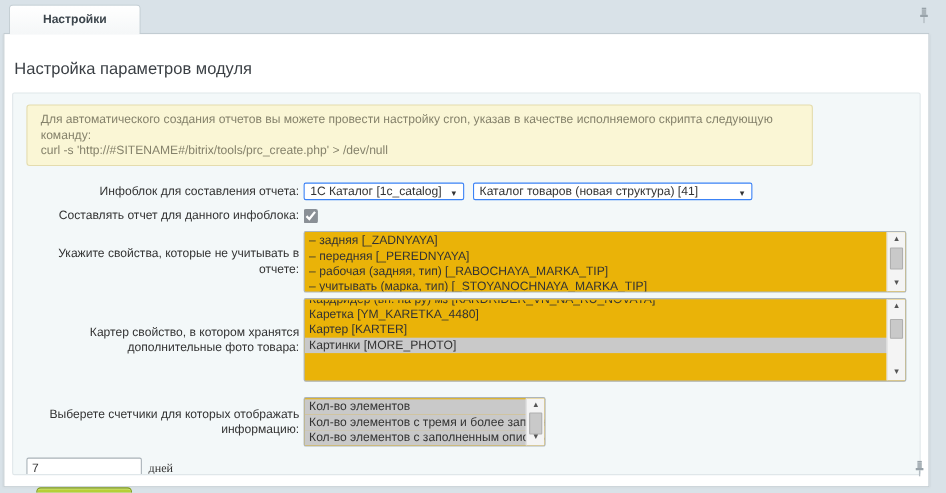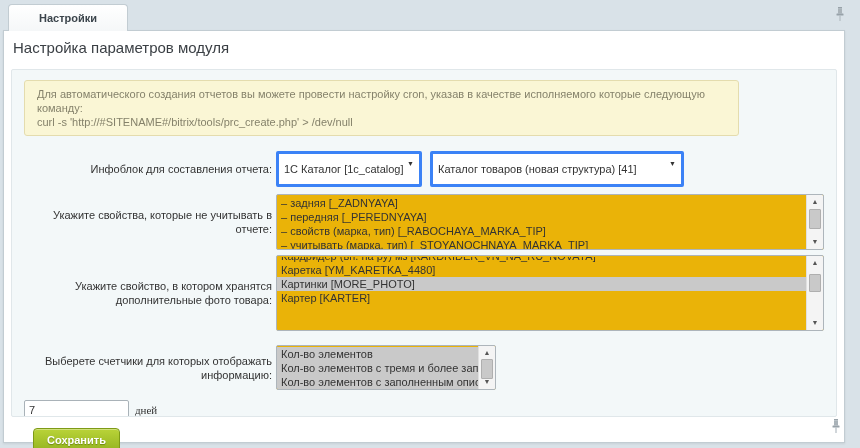--- a/index.html
+++ b/index.html
@@ -12,34 +12,34 @@
   .tab { position:absolute; left:8px; top:4px; height:27px; padding:0 30px;
          background:linear-gradient(#ffffff,#f5f7f8); border:1px solid #c2ccd2; border-bottom:none;
          border-radius:4px 4px 0 0; display:flex; align-items:center;
          font-weight:bold; color:#3c454c; z-index:3; }
   .pin-top { position:absolute; left:835px; top:6px; z-index:3; cursor:pointer; }
   .pin-bottom { position:absolute; left:831px; top:418px; z-index:3; cursor:pointer; }
 
   
   .panel { position:absolute; left:3px; top:30px; width:842px; height:413px;
            background:#ffffff; border:1px solid #c2ccd2; box-shadow:0 1px 2px rgba(0,0,0,.08); z-index:2; }
-  .page-title { margin:8px 0 13px 9px; font-size:15px; color:#3a3f44; }
+  .page-title { margin:23px 0 13px 9px; font-size:15px; color:#3a3f44; }
 
   
   .form-area { margin:0 7px; background:#f3f8f9; border:1px solid #e0e7ea; border-radius:2px;
                padding:10px 12px 8px 12px; height:348px; overflow:hidden; }
   .notice { width:715px; background:#faf6d5; border:1px solid #e4dcae; border-radius:3px;
             padding:6px 12px; color:#85826b; line-height:14px; }
 
   .row { display:flex; align-items:center; }
   .lbl { width:252px; text-align:right; padding-right:4px; color:#333; line-height:14px; flex:none; }
   .field { display:flex; align-items:center; flex:1; min-width:0; }
 
   
-  .select { position:relative; height:36px; background:#fff; border:3px solid #3b82f6; border-radius:2px;
+  .select { position:relative; height:16px; background:#fff; border:1px solid #3b82f6; border-radius:2px;
             display:flex; align-items:center; padding:0 18px 1px 5px; white-space:nowrap; overflow:hidden;
             cursor:default; }
   .select .caret { position:absolute; right:5px; top:6px; font-size:7px; color:#333; line-height:7px; }
   .sel-type { width:146px; margin-right:8px; }
   .sel-iblock { width:254px; }
 
   
   .checkbox { width:13px; height:13px; accent-color:#8a9096; }
 
   
@@ -94,71 +94,77 @@
       </svg>
     </span>
   </div>
 
   <div class="panel">
     <div class="page-title">Настройка параметров модуля</div>
 
     <div class="form-area">
 
       <div class="notice">
-        <div>Для автоматического создания отчетов вы можете провести настройку cron, указав в качестве исполняемого которые следующую команду:</div>
+        <div>Для автоматического создания отчетов вы можете провести настройку cron, указав в качестве исполняемого скрипта следующую команду:</div>
         <div>curl -s 'http://#SITENAME#/bitrix/tools/prc_create.php' &gt; /dev/null</div>
       </div>
 
       <div class="row mt15">
         <div class="lbl">Инфоблок для составления отчета:</div>
         <div class="field">
           <div class="select sel-type">
             <span>1С Каталог [1c_catalog]</span>
             <span class="caret">▼</span>
           </div>
           <div class="select sel-iblock">
             <span>Каталог товаров (новая структура) [41]</span>
             <span class="caret">▼</span>
           </div>
         </div>
       </div>
 
+      <div class="row mt7">
+        <div class="lbl">Составлять отчет для данного инфоблока:</div>
+        <div class="field">
+          <input type="checkbox" class="checkbox" checked="true" style="">
+        </div>
+      </div>
 
       <div class="row mt7">
         <div class="lbl">Укажите свойства, которые не учитывать в отчете:</div>
         <div class="field">
           <div class="multiselect ms-wide h56">
 
             <div class="sb">
               <div class="arr up">▲</div>
               <div class="thumb" style="top:14px;height:20px;"></div>
               <div class="arr down">▼</div>
             </div>
           <div class="opt">– задняя [_ZADNYAYA]</div>
               <div class="opt">– передняя [_PEREDNYAYA]</div>
-              <div class="opt">– свойств (марка, тип) [_RABOCHAYA_MARKA_TIP]</div>
+              <div class="opt">– рабочая (задняя, тип) [_RABOCHAYA_MARKA_TIP]</div>
               <div class="opt">– учитывать (марка, тип) [_STOYANOCHNAYA_MARKA_TIP]</div>
             </div>
         </div>
       </div>
 
       <div class="row mt5">
-        <div class="lbl">Укажите свойство, в котором хранятся дополнительные фото товара:</div>
+        <div class="lbl">Картер свойство, в котором хранятся дополнительные фото товара:</div>
         <div class="field">
           <div class="multiselect ms-340 h60">
 
             <div class="sb">
               <div class="arr up">▲</div>
               <div class="thumb" style="top:18px;height:18px;"></div>
               <div class="arr down">▼</div>
             </div>
           <div class="opt partial">Кардридер (вн. на ру) мз [KARDRIDER_VN_NA_RU_NOVAYA]</div>
               <div class="opt">Каретка [YM_KARETKA_4480]</div>
+              <div class="opt">Картер [KARTER]</div>
               <div class="opt sel">Картинки [MORE_PHOTO]</div>
-              <div class="opt">Картер [KARTER]</div>
             </div>
         </div>
       </div>
 
       <div class="row mt14">
         <div class="lbl">Выберете счетчики для которых отображать информацию:</div>
         <div class="field">
           <div class="multiselect ms-small h57">
 
             <div class="sb">

